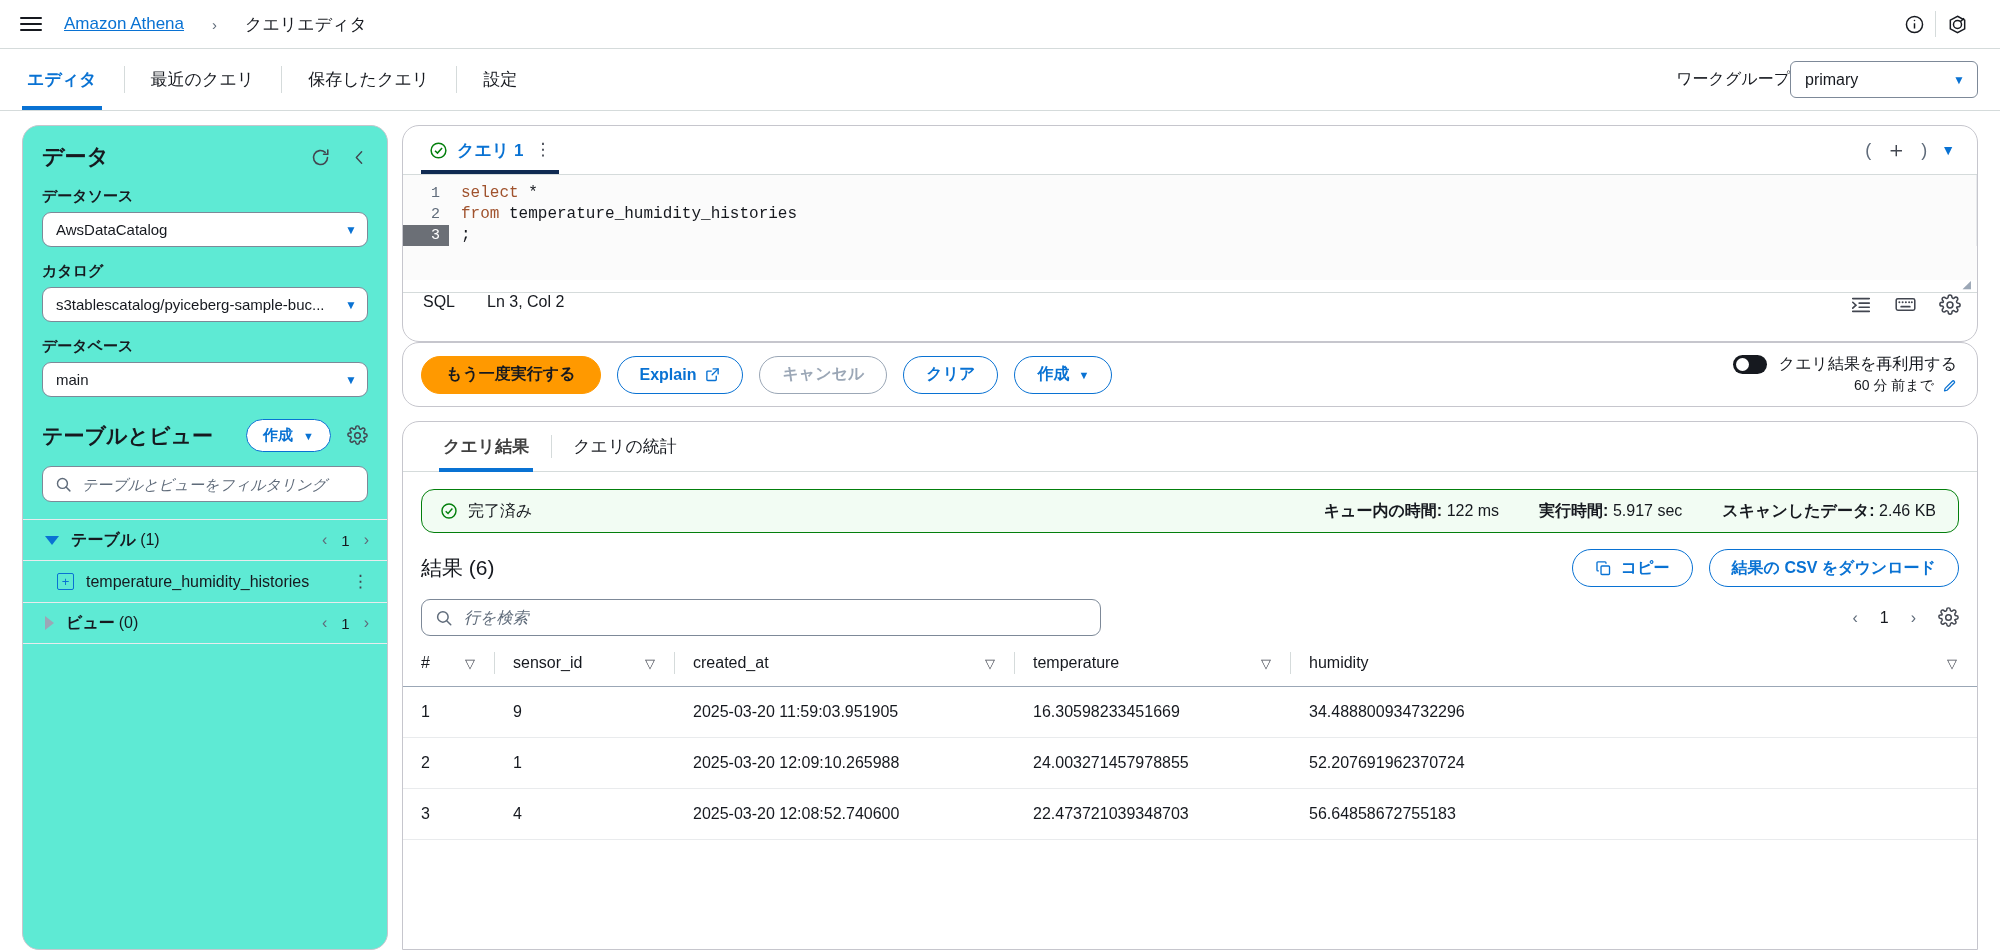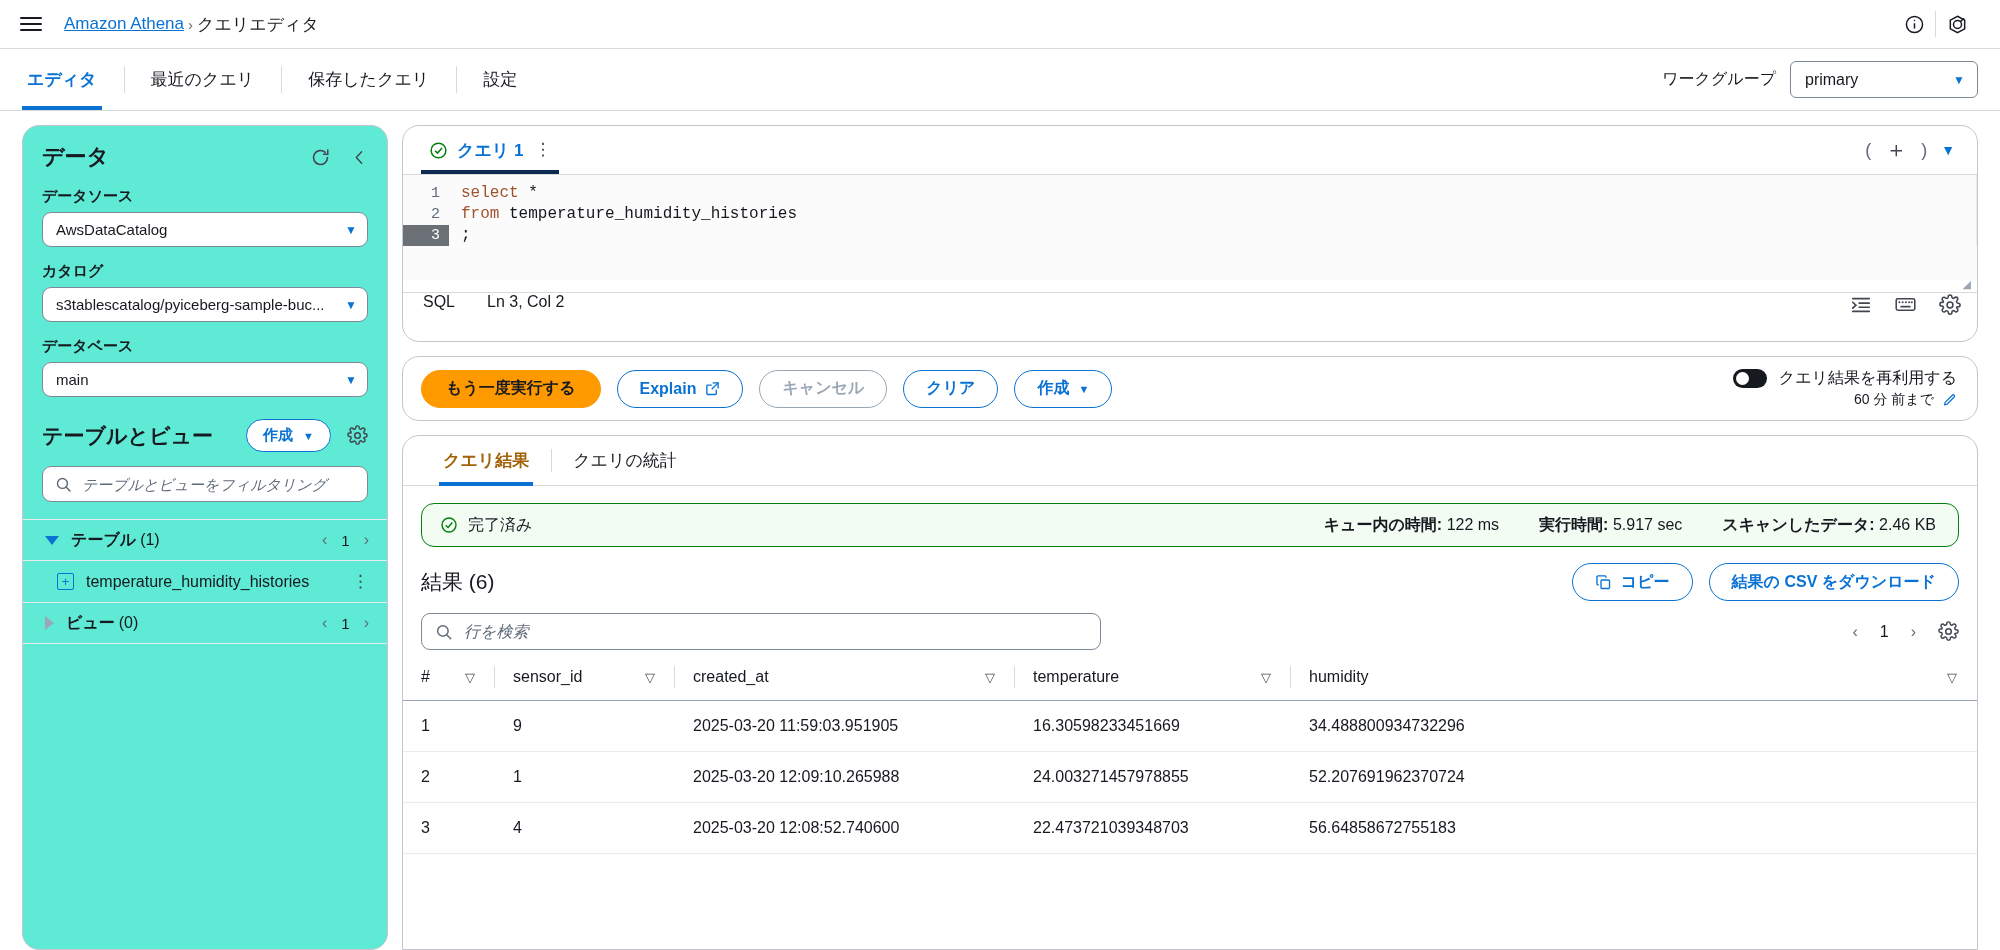--- a/index.html
+++ b/index.html
@@ -13,21 +13,21 @@
   
   .top-header {
     height: 49px;
     display: flex; align-items: center;
     padding: 0 22px 0 20px;
     border-bottom: 1px solid #d5dbdb;
     background: #fff;
   }
   .hamburger { width: 26px; height: 22px; display: flex; flex-direction: column; justify-content: center; gap: 4px; cursor: pointer; }
   .hamburger span { display: block; width: 22px; height: 2px; background: #16191f; border-radius: 1px; }
-  .breadcrumb { display: flex; align-items: center; gap: 4px; margin-left: 18px; font-size: 17px; }
+  .breadcrumb { display: flex; align-items: center; gap: 28px; margin-left: 18px; font-size: 17px; }
   .bc-link { color: #0972d3; text-decoration: underline; cursor: pointer; }
   .bc-sep { color: #5f6b7a; font-size: 15px; }
   .bc-current { color: #16191f; }
   .header-right { margin-left: auto; display: flex; align-items: center; gap: 0; }
   .hicon { width: 42px; height: 30px; display: flex; align-items: center; justify-content: center; cursor: pointer; }
   .hdivider { width: 1px; height: 26px; background: #d5dbdb; }
 
   
   .nav-tabs-row {
     height: 62px; display: flex; align-items: stretch;
@@ -41,21 +41,21 @@
     white-space: nowrap;
   }
   .nav-tab.active { color: #0972d3; font-weight: bold; }
   .nav-tab.active::after {
     content: ""; position: absolute; left: 22px; right: 22px; bottom: 0;
     height: 4px; background: #0972d3;
   }
   .nav-tab + .nav-tab::before {
     content: ""; position: absolute; left: 0; top: 17px; bottom: 17px; width: 1px; background: #d5dbdb;
   }
-  .wg-area { margin-left: auto; display: flex; align-items: center; gap: 14px; }
+  .wg-area { margin-left: auto; display: flex; align-items: center; }
   .wg-label { font-size: 16px; color: #16191f; }
   .wg-select {
     width: 188px; height: 37px; border: 1px solid #7d8998; border-radius: 6px;
     display: flex; align-items: center; padding: 0 12px 0 14px;
     font-size: 16px; cursor: pointer; background: #fff;
   }
   .caret-blue { margin-left: auto; color: #0972d3; font-size: 12px; }
 
   
   .body-wrap { display: flex; height: calc(950px - 49px - 62px); padding: 14px 22px 0 22px; gap: 14px; }
@@ -147,21 +147,21 @@
   .code-filler { height: 34px; background: #fbfbfb; }
   .code-resizer { height: 12px; background: #fff; position: relative; }
   .code-resizer::after { content: "◢"; position: absolute; right: 6px; bottom: 1px; color: #9ba7b6; font-size: 11px; }
   .status-bar {
     height: 49px; border-top: 1px solid #d5dbdb; display: flex; align-items: flex-start;
     padding: 0 16px 0 20px; font-size: 16px; gap: 32px;
   }
   .status-icons { margin-left: auto; display: flex; align-items: center; gap: 22px; color: #424650; }
 
   .actions-card {
-    margin-top: 14px; border: 1px solid #c6c6cd; border-radius: 17px; background: #fff;
+    border: 1px solid #c6c6cd; border-radius: 17px; background: #fff;
     height: 65px; display: flex; align-items: center; padding: 0 20px 0 18px; gap: 16px;
   }
   .btn-primary {
     background: #ff9900; border: 1px solid #ff9900; border-radius: 20px;
     height: 38px; padding: 0 24px; font-size: 16px; font-weight: bold; color: #16191f;
     display: inline-flex; align-items: center; cursor: pointer; white-space: nowrap;
   }
   .btn-outline {
     border: 1px solid #0972d3; color: #0972d3; border-radius: 20px;
     height: 38px; padding: 0 22px; font-size: 16px; font-weight: bold;
@@ -178,21 +178,21 @@
   .toggle::after { content: ""; position: absolute; left: 3px; top: 3px; width: 13px; height: 13px; border-radius: 50%; background: #fff; }
   .reuse-label { font-size: 16px; }
   .reuse-sub { font-size: 14px; color: #16191f; display: flex; align-items: center; gap: 8px; }
 
   .results-card {
     margin-top: 14px; border: 1px solid #c6c6cd; border-top-left-radius: 17px; border-top-right-radius: 17px;
     background: #fff; flex: 1; display: flex; flex-direction: column; overflow: hidden; min-height: 0;
   }
   .res-tabs { height: 50px; display: flex; align-items: stretch; padding-left: 18px; border-bottom: 1px solid #d5dbdb; }
   .res-tab { display: flex; align-items: center; padding: 0 22px; font-size: 17px; cursor: pointer; position: relative; }
-  .res-tab.active { color: #a16207; font-weight: bold; font-family: Liberation Mono, monospace; }
+  .res-tab.active { color: #404040; font-weight: bold; font-family: Liberation Mono, monospace; }
   .res-tab.active::after { content: ""; position: absolute; left: 18px; right: 18px; bottom: -1px; height: 4px; background: #0972d3; }
   .res-tab + .res-tab::before { content: ""; position: absolute; left: 0; top: 13px; bottom: 13px; width: 1px; background: #d5dbdb; }
   .status-banner {
     margin: 17px 18px 0 18px; border: 1px solid #037f0c; border-radius: 13px; background: #f2fcf3;
     height: 44px; display: flex; align-items: center; padding: 0 22px 0 18px; gap: 10px; font-size: 16px;
   }
   .sb-metrics { margin-left: auto; display: flex; align-items: center; gap: 40px; font-size: 16px; }
   .sb-metrics b { font-weight: bold; }
   .results-head { display: flex; align-items: center; padding: 16px 18px 0 18px; }
   .results-title { font-size: 21px; font-weight: bold; }

